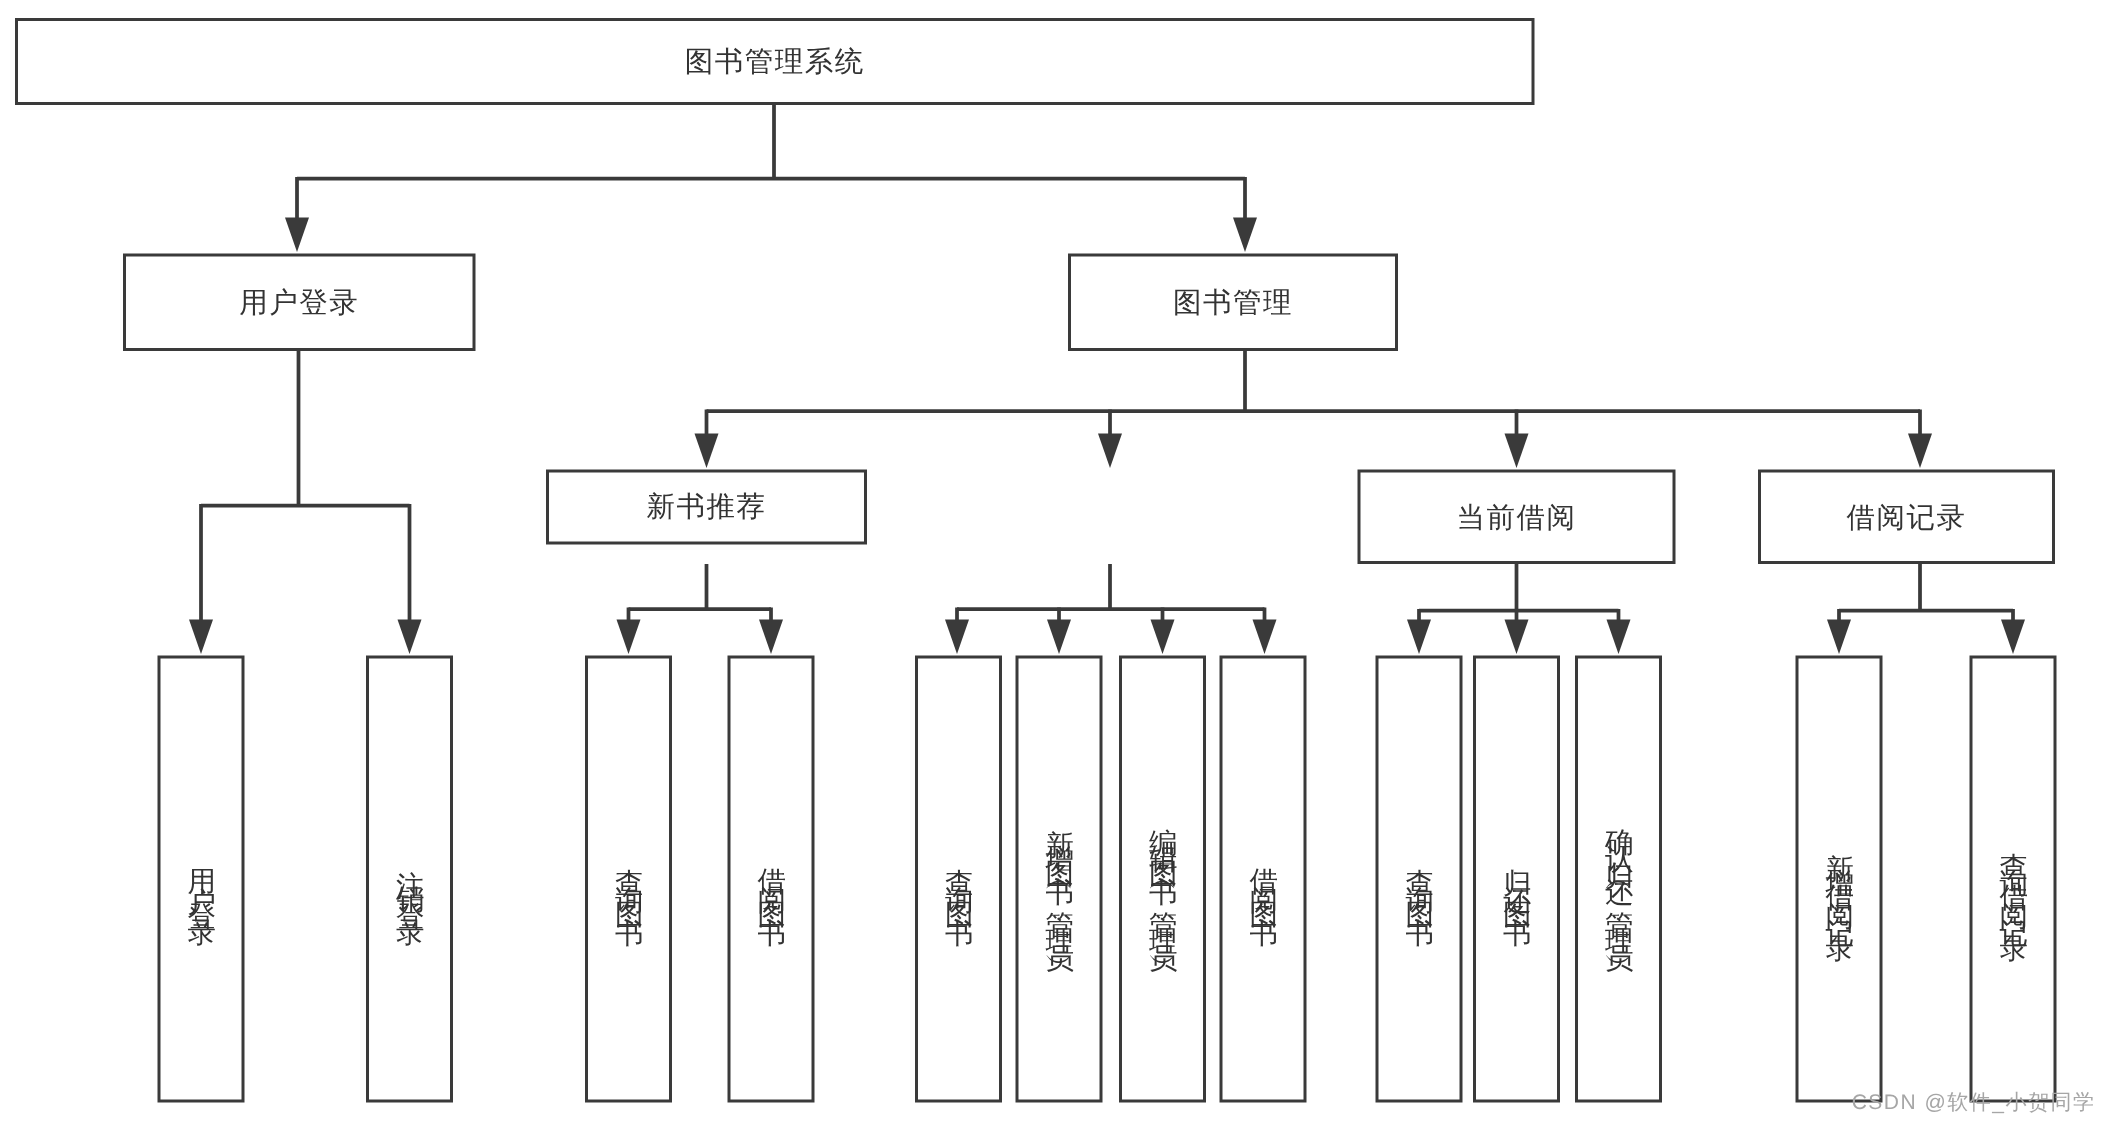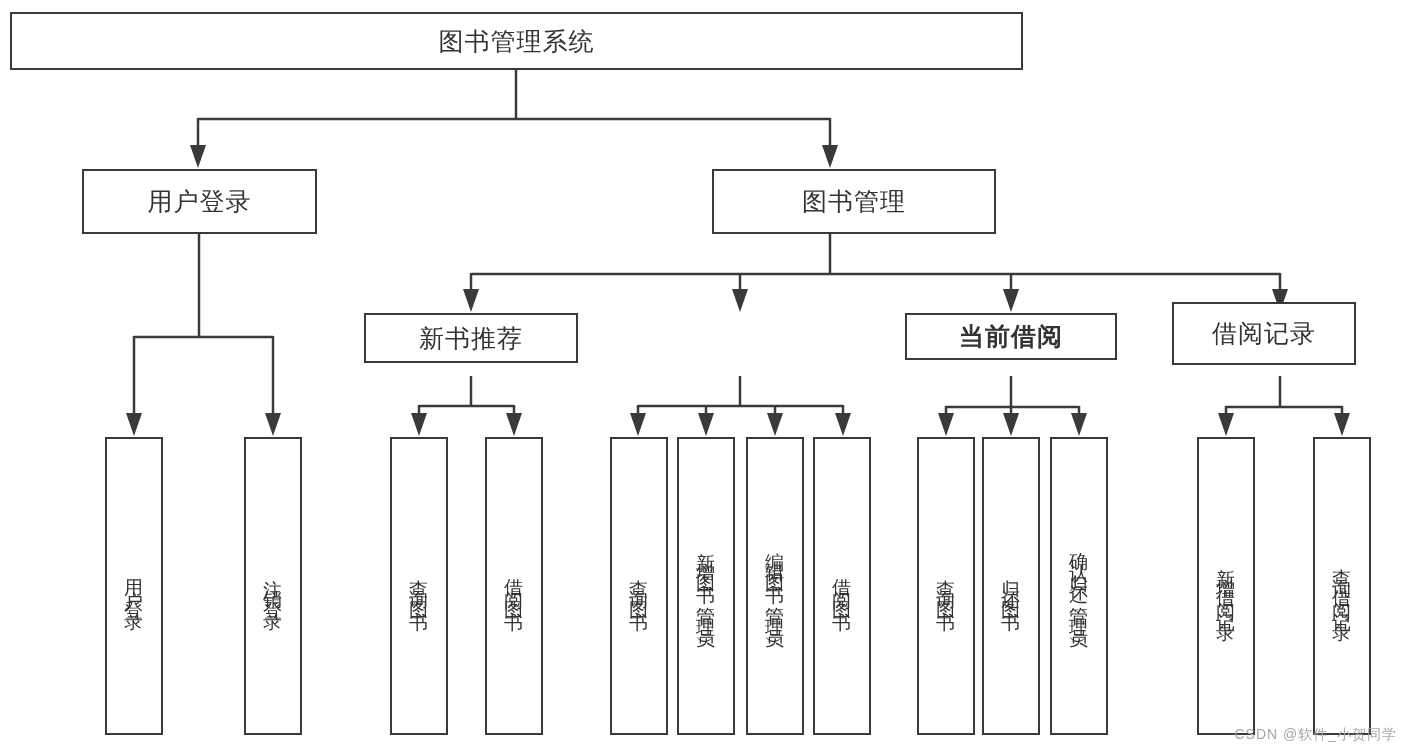--- a/index.html
+++ b/index.html
@@ -5,33 +5,33 @@
   html,body{margin:0;padding:0;background:#ffffff;}
   #canvas{
     position:relative;width:1405px;height:747px;background:#ffffff;overflow:hidden;
     font-family:"Liberation Sans","DejaVu Sans",sans-serif;color:#333333;
   }
   #wires{position:absolute;left:0;top:0;width:1405px;height:747px;}
   .node{
     position:absolute;box-sizing:border-box;border:2.5px solid #3a3a3a;background:#ffffff;
     display:flex;align-items:center;justify-content:center;
   }
-  .hlabel{font-size:25px;color:#333333;letter-spacing:1px;white-space:nowrap;}
+  .hlabel{font-size:19px;color:#333333;letter-spacing:1px;white-space:nowrap;}
   .leaf .vlabel{
     writing-mode:vertical-rl;text-orientation:mixed;
     font-size:19px;letter-spacing:11px;color:#333333;line-height:1;white-space:nowrap;
   }
   
   .n-root{left:10px;top:12px;width:1013px;height:58px;}
   .n-l2a{left:82px;top:169px;width:235px;height:65px;}
-  .n-l2b{left:712px;top:169px;width:284px;height:65px;align-items:center;}
+  .n-l2b{left:712px;top:169px;width:220px;height:65px;align-items:center;}
   .n-l3a{left:364px;top:313px;width:214px;height:50px;}
   .n-l3b{left:633px;top:313px;width:215px;height:63px;}
-  .n-l3c{left:905px;top:313px;width:212px;height:47px;font-weight:bold;}
-  .n-l3d{left:1172px;top:302px;width:184px;height:63px;}
+  .n-l3c{left:905px;top:313px;width:212px;height:63px;}
+  .n-l3d{left:1172px;top:313px;width:198px;height:63px;}
   
   .leaf{top:437px;width:58px;height:298px;}
   .lf1{left:105px;}  .lf2{left:244px;}
   .lf3{left:390px;}  .lf4{left:485px;}
   .lf5{left:610px;}  .lf6{left:677px;} .lf7{left:746px;} .lf8{left:813px;}
   .lf9{left:917px;}  .lf10{left:982px;} .lf11{left:1050px;}
   .lf12{left:1197px;} .lf13{left:1313px;}
   #watermark{
     position:absolute;right:8px;bottom:3px;font-size:14px;color:#a6a6a6;
     letter-spacing:1px;white-space:nowrap;

